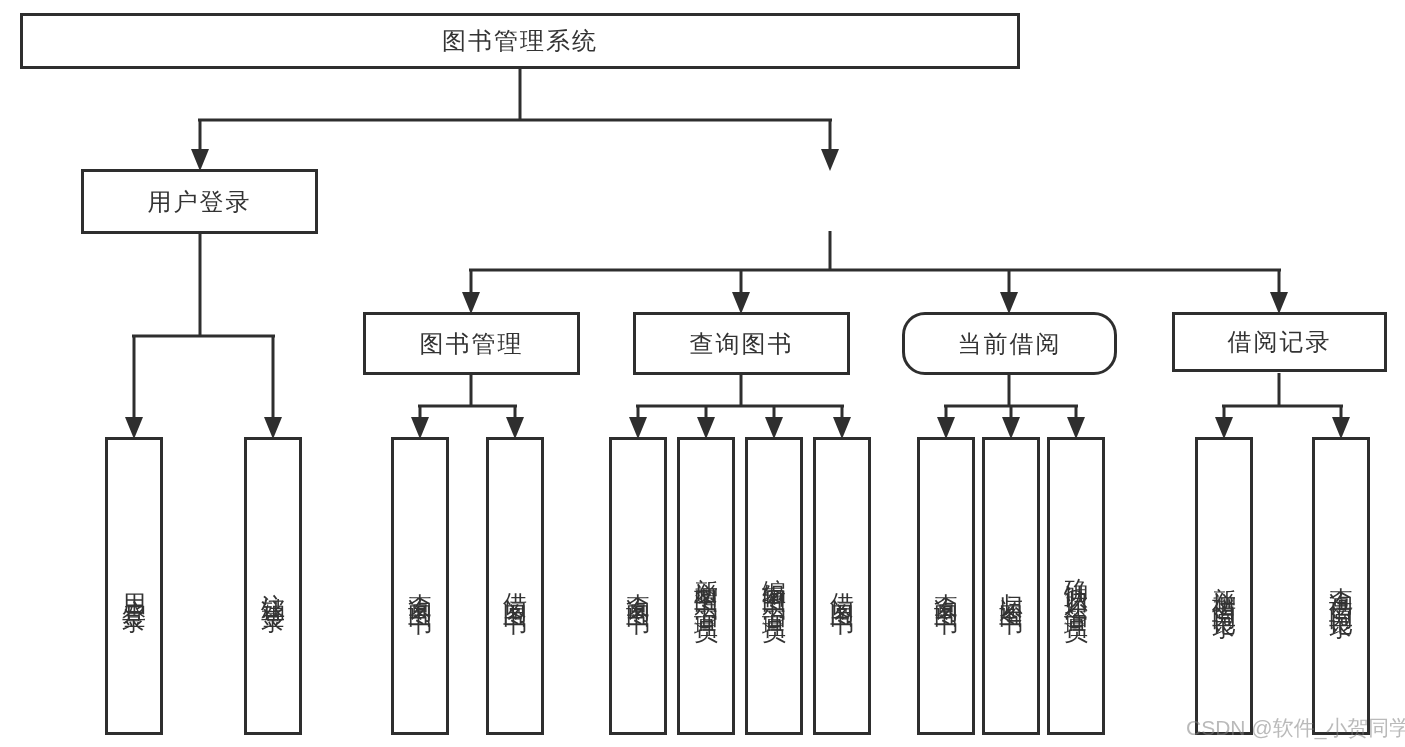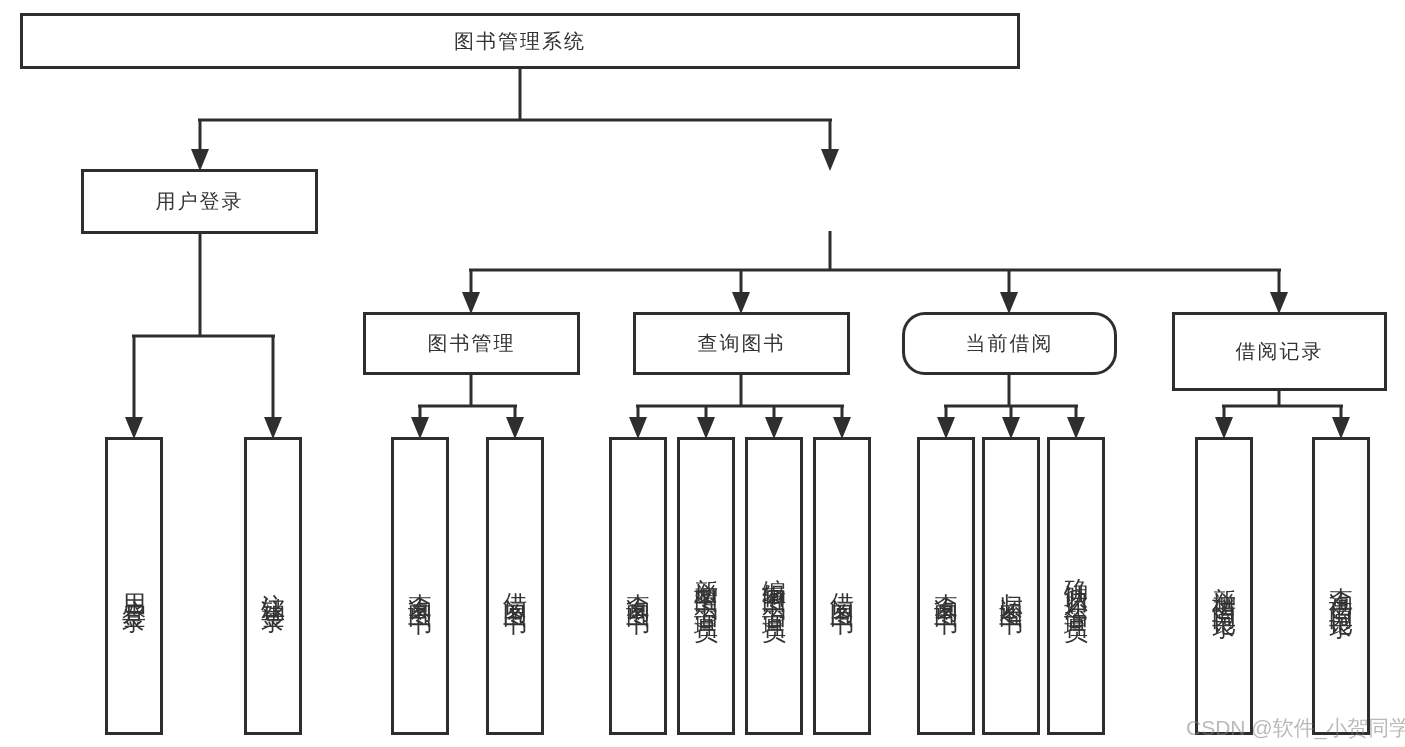--- a/index.html
+++ b/index.html
@@ -26,21 +26,21 @@
     box-sizing: border-box;
     border: 3px solid #2e2e2e;
     background: #ffffff;
     display: flex;
     align-items: center;
     justify-content: center;
     z-index: 2;
     color: #333333;
   }
   .hbox span {
-    font-size: 20px;
+    font-size: 24px;
     letter-spacing: 2px;
     white-space: nowrap;
   }
   .vbox span {
     writing-mode: vertical-rl;
     text-orientation: mixed;
     font-size: 24px;
     line-height: 1;
     letter-spacing: 6px;
     white-space: nowrap;
@@ -148,21 +148,21 @@
 
   <div class="node hbox" style="left:363px; top:312px; width:217px; height:63px;">
     <span>图书管理</span>
   </div>
   <div class="node hbox" style="left:633px; top:312px; width:217px; height:63px;">
     <span>查询图书</span>
   </div>
   <div class="node hbox" style="left:902px; top:312px; width:215px; height:63px;border-radius:23px;">
     <span>当前借阅</span>
   </div>
-  <div class="node hbox" style="left:1172px; top:312px; width:215px; height:79px;">
+  <div class="node hbox" style="left:1172px; top:312px; width:215px; height:60px;">
     <span>借阅记录</span>
   </div>
 
   <div class="node vbox" style="left:105px; top:437px; width:58px; height:298px;">
     <span>用户登录</span>
   </div>
   <div class="node vbox" style="left:244px; top:437px; width:58px; height:298px;">
     <span>注销登录</span>
   </div>
 

